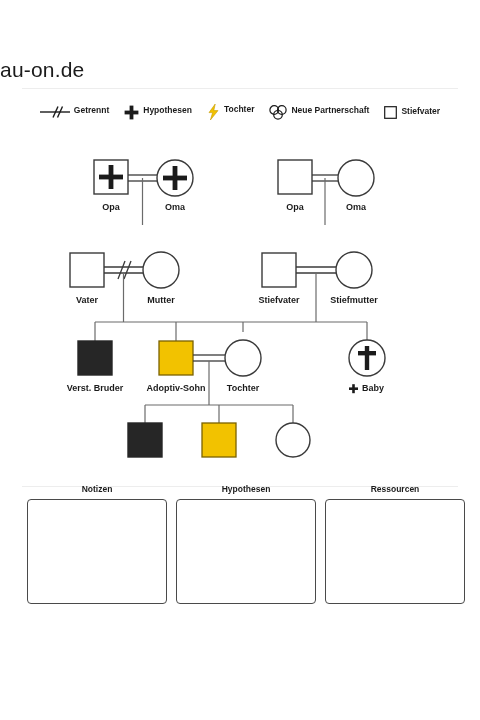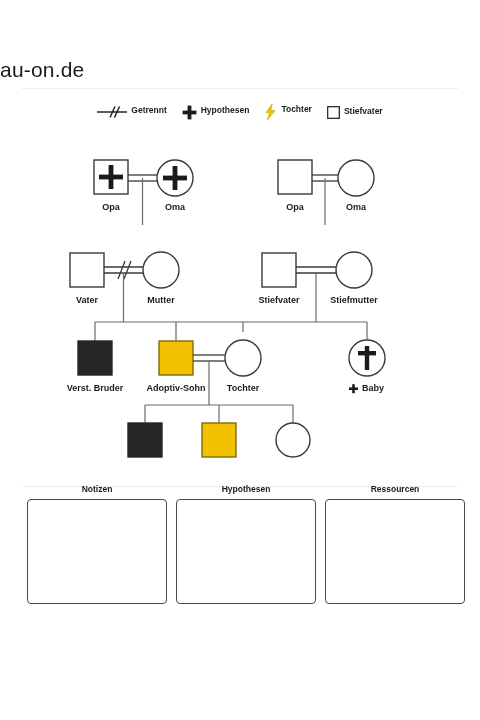--- a/index.html
+++ b/index.html
@@ -168,20 +168,28 @@
       <span class="legend-label">Hypothesen</span>
     </div>
 
     <div class="legend-item">
       <svg class="legend-icon" width="13" height="16" viewBox="0 0 13 16">
         <polygon points="8.2,0 2,8.6 5.6,8.6 3.4,16 11,6.6 6.8,6.6" fill="#F2C200" stroke="#c49a00" stroke-width="0.6"></polygon>
       </svg>
       <span class="legend-label">Tochter</span>
     </div>
 
+    <div class="legend-item">
+      <svg class="legend-icon" width="18" height="15" viewBox="0 0 18 15">
+        <circle cx="5.2" cy="5" r="4.3" fill="none" stroke="#1b1b1b" stroke-width="1.2"></circle>
+        <circle cx="12.8" cy="5" r="4.3" fill="none" stroke="#1b1b1b" stroke-width="1.2"></circle>
+        <circle cx="9" cy="9.8" r="4.3" fill="none" stroke="#1b1b1b" stroke-width="1.2"></circle>
+      </svg>
+      <span class="legend-label">Neue Partnerschaft</span>
+    </div>
 
     <div class="legend-item">
       <svg class="legend-icon" width="13" height="13" viewBox="0 0 13 13">
         <rect x="0.7" y="0.7" width="11.6" height="11.6" fill="#ffffff" stroke="#1b1b1b" stroke-width="1.2"></rect>
       </svg>
       <span class="legend-label">Stiefvater</span>
     </div>
 
   </div>
 

